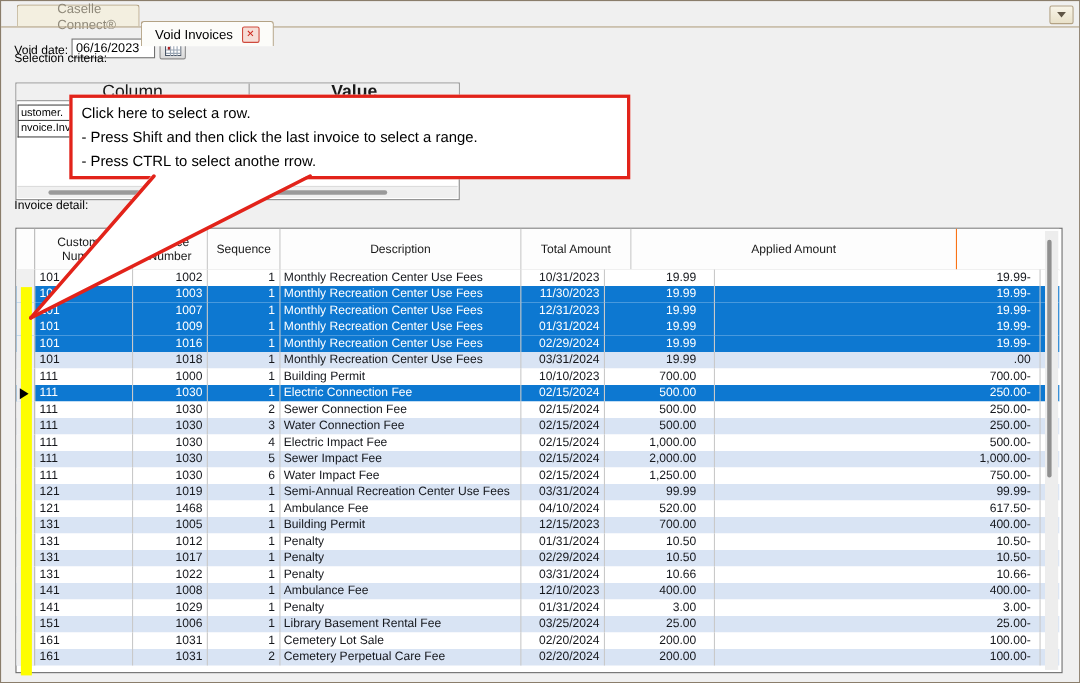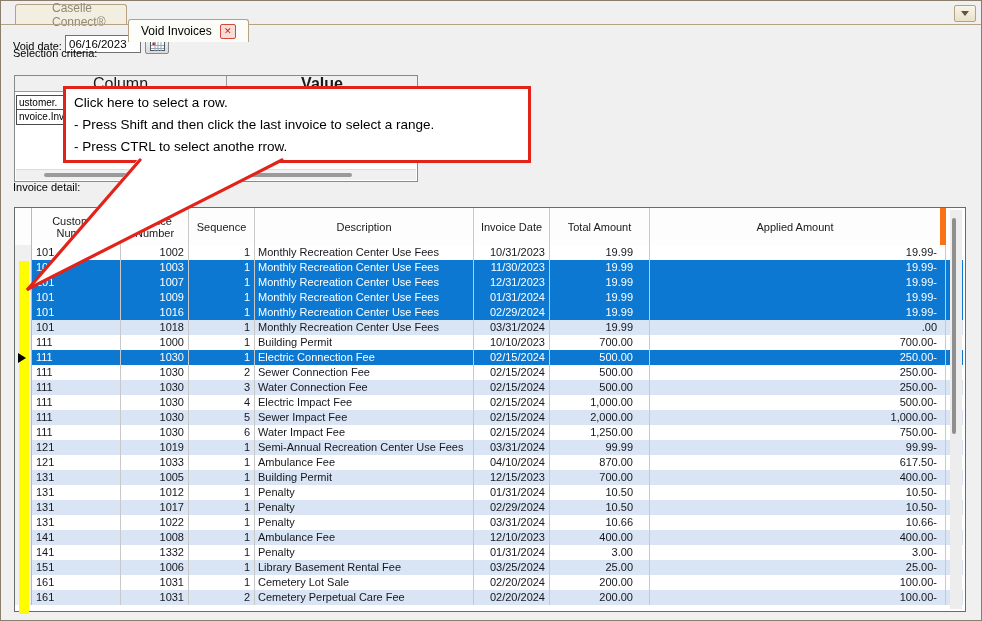--- a/index.html
+++ b/index.html
@@ -53,29 +53,29 @@
   .ind{width:17px;background:#f0f0f0;border-right:1px solid #b9b9b9;}
   .irow.selected .ind{background:#f0f0f0;}
   .c1{width:89px;padding-left:4px;text-align:left;}
   .c2{width:68px;padding-right:4px;text-align:right;}
   .c3{width:66px;padding-right:4px;text-align:right;}
   .c4{width:219px;padding-left:3px;text-align:left;}
   .c5{width:76px;padding-right:4px;text-align:right;}
   .c6{width:100px;padding-right:16px;text-align:right;}
   .c7{width:296px;padding-right:8px;text-align:right;}
   .hind{width:17px;border-right:1px solid #b9b9b9;}
-  .h1{width:89px;}.h2{width:68px;}.h3{width:66px;text-align:center;}.h4{width:219px;}.h5{width:76px;}.h6{width:100px;}.h7{width:296px;border-right:6px solid #f97316;}
+  .h1{width:89px;}.h2{width:68px;}.h3{width:66px;text-align:center;}.h4{width:219px;}.h5{width:76px;}.h6{width:100px;}.h7{width:296px;border-right:1px solid #f97316;}
   #vtrack{position:absolute;right:3px;top:2px;width:12px;bottom:2px;background:#ededed;}
   #vthumb{position:absolute;right:6px;top:8px;width:4px;height:216px;background:#8f8f8f;border-radius:2px;}
 
   
   #yellowbar{position:absolute;left:18px;top:260px;width:10px;height:353px;background:#fdfd00;z-index:20;}
   #rowarrow{position:absolute;left:17px;top:352px;width:0;height:0;border-top:5px solid transparent;border-bottom:5px solid transparent;
             border-left:8px solid #000;z-index:21;}
-  #callout{position:absolute;left:62px;top:85px;width:468px;height:77px;box-sizing:border-box;background:#fff;border:3px solid #e2231a;
+  #callout{position:absolute;left:62px;top:85px;width:510px;height:77px;box-sizing:border-box;background:#fff;border:3px solid #e2231a;
            z-index:30;padding:3px 8px;font-size:13.5px;line-height:22px;color:#000;}
   #tailsvg{position:absolute;left:0;top:0;width:982px;height:621px;z-index:31;pointer-events:none;}
 </style>
 </head>
 <body>
 
 <div id="win">
 
   <div id="tabline"></div>
   <div id="tab1" class="tab">
@@ -120,21 +120,20 @@
   </div>
 
   <span class="lbl" id="idlbl">Invoice detail:</span>
   <div id="invgrid">
     <div id="invhead">
       <div class="hcell hind"></div>
       <div class="hcell h1">Customer Number</div>
       <div class="hcell h2">Invoice Number</div>
       <div class="hcell h3">Sequence</div>
       <div class="hcell h4">Description</div>
-      <div class="hcell h5">Invoice Date</div>
       <div class="hcell h6">Total Amount</div>
       <div class="hcell h7">Applied Amount</div>
     </div>
     <div id="invbody">
         <div class="irow">
           <div class="cell ind"></div>
           <div class="cell c1">101</div>
           <div class="cell c2">1002</div>
           <div class="cell c3">1</div>
           <div class="cell c4">Monthly Recreation Center Use Fees</div>
@@ -268,25 +267,25 @@
           <div class="cell c2">1019</div>
           <div class="cell c3">1</div>
           <div class="cell c4">Semi-Annual Recreation Center Use Fees</div>
           <div class="cell c5">03/31/2024</div>
           <div class="cell c6">99.99</div>
           <div class="cell c7">99.99-</div>
         </div>
         <div class="irow">
           <div class="cell ind"></div>
           <div class="cell c1">121</div>
-          <div class="cell c2">1033</div>
+          <div class="cell c2">1468</div>
           <div class="cell c3">1</div>
           <div class="cell c4">Ambulance Fee</div>
           <div class="cell c5">04/10/2024</div>
-          <div class="cell c6">870.00</div>
+          <div class="cell c6">520.00</div>
           <div class="cell c7">617.50-</div>
         </div>
         <div class="irow alt">
           <div class="cell ind"></div>
           <div class="cell c1">131</div>
           <div class="cell c2">1005</div>
           <div class="cell c3">1</div>
           <div class="cell c4">Building Permit</div>
           <div class="cell c5">12/15/2023</div>
           <div class="cell c6">700.00</div>
@@ -328,21 +327,21 @@
           <div class="cell c2">1008</div>
           <div class="cell c3">1</div>
           <div class="cell c4">Ambulance Fee</div>
           <div class="cell c5">12/10/2023</div>
           <div class="cell c6">400.00</div>
           <div class="cell c7">400.00-</div>
         </div>
         <div class="irow">
           <div class="cell ind"></div>
           <div class="cell c1">141</div>
-          <div class="cell c2">1332</div>
+          <div class="cell c2">1029</div>
           <div class="cell c3">1</div>
           <div class="cell c4">Penalty</div>
           <div class="cell c5">01/31/2024</div>
           <div class="cell c6">3.00</div>
           <div class="cell c7">3.00-</div>
         </div>
         <div class="irow alt">
           <div class="cell ind"></div>
           <div class="cell c1">151</div>
           <div class="cell c2">1006</div>

